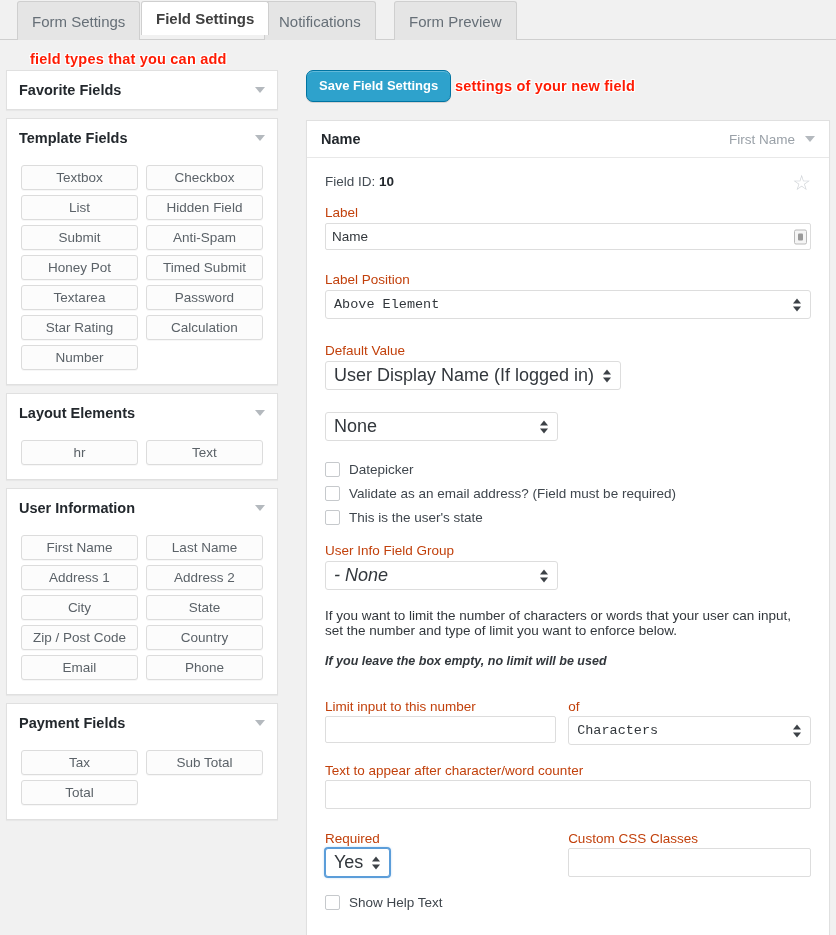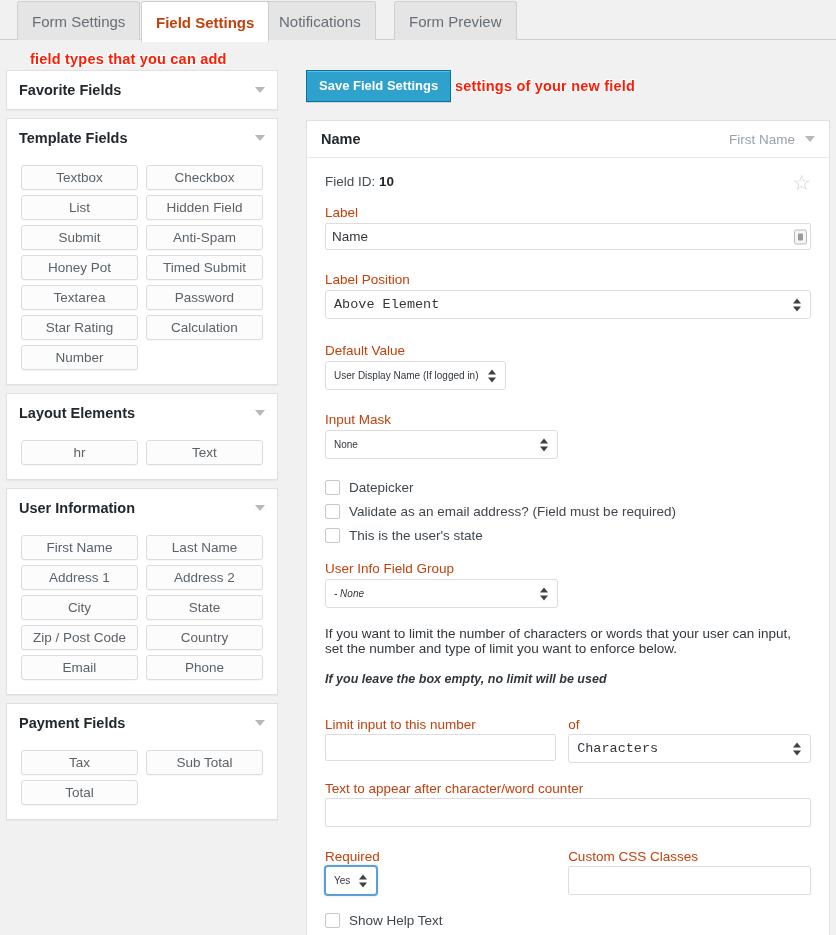--- a/index.html
+++ b/index.html
@@ -27,25 +27,25 @@
     border-radius: 3px 3px 0 0;
     font-size: 15px;
     color: #666f77;
     display: flex; align-items: center; justify-content: center;
     padding: 0 14px;
     cursor: pointer;
     white-space: nowrap;
   }
   .tab.active {
     background: #fff;
-    color: #c2410c;
+    color: #404040;
     font-weight: bold;
     border-color: #cfcfcf;
     z-index: 3;
-    height: 41px;
+    height: 34px;
   }
 
   
   .annot {
     position: absolute;
     color: #fe1c04;
     font-weight: bold;
     font-size: 14.5px;
     letter-spacing: 0.2px;
     white-space: nowrap;
@@ -100,21 +100,21 @@
     overflow: hidden;
     white-space: nowrap;
   }
 
   
   .main { position: absolute; left: 306px; top: 70px; width: 524px; }
   .save-btn {
     display: inline-block;
     background: #2ea2cc;
     border: 1px solid #0074a2;
-    border-radius: 0;
+    border-radius: 7px;
     color: #fff;
     font-size: 13px;
     font-weight: bold;
     padding: 7px 12px 8px 12px;
     cursor: pointer;
     box-shadow: 0 1px 0 rgba(0,0,0,0.12), inset 0 1px 0 rgba(255,255,255,0.25);
     vertical-align: middle;
   }
   .field-panel {
     margin-top: 18px;
@@ -181,21 +181,21 @@
     border-radius: 1px;
   }
 
   .sel {
     position: relative;
     display: inline-block;
     height: 29px;
     border: 1px solid #dddddd;
     border-radius: 3px;
     background: #fff;
-    font-size: 10px;
+    font-size: 18px;
     color: #32373c;
     padding: 0 26px 0 8px;
     line-height: 27px;
     cursor: pointer;
     white-space: nowrap;
     overflow: hidden;
   }
   .sel.mono { font-family: "Liberation Mono", monospace; font-size: 13.5px; }
   .sel.focus {
     border-color: #5b9dd9;
@@ -376,21 +376,20 @@
         </div>
 
         
         <div class="flabel">Default Value</div>
         <div class="sel" style="margin-bottom:18px;">
           <span>User Display Name (If logged in)</span>
           <span class="arrows"></span>
         </div>
 
         
-        <div class="flabel">Input Mask</div>
         <div class="sel" style="width:233px; margin-bottom:8px;">
           <span>None</span>
           <span class="arrows"></span>
         </div>
 
         
         <div class="cbrow">
           <span class="cbox"></span>
           <span class="cblabel">Datepicker</span>
         </div>

